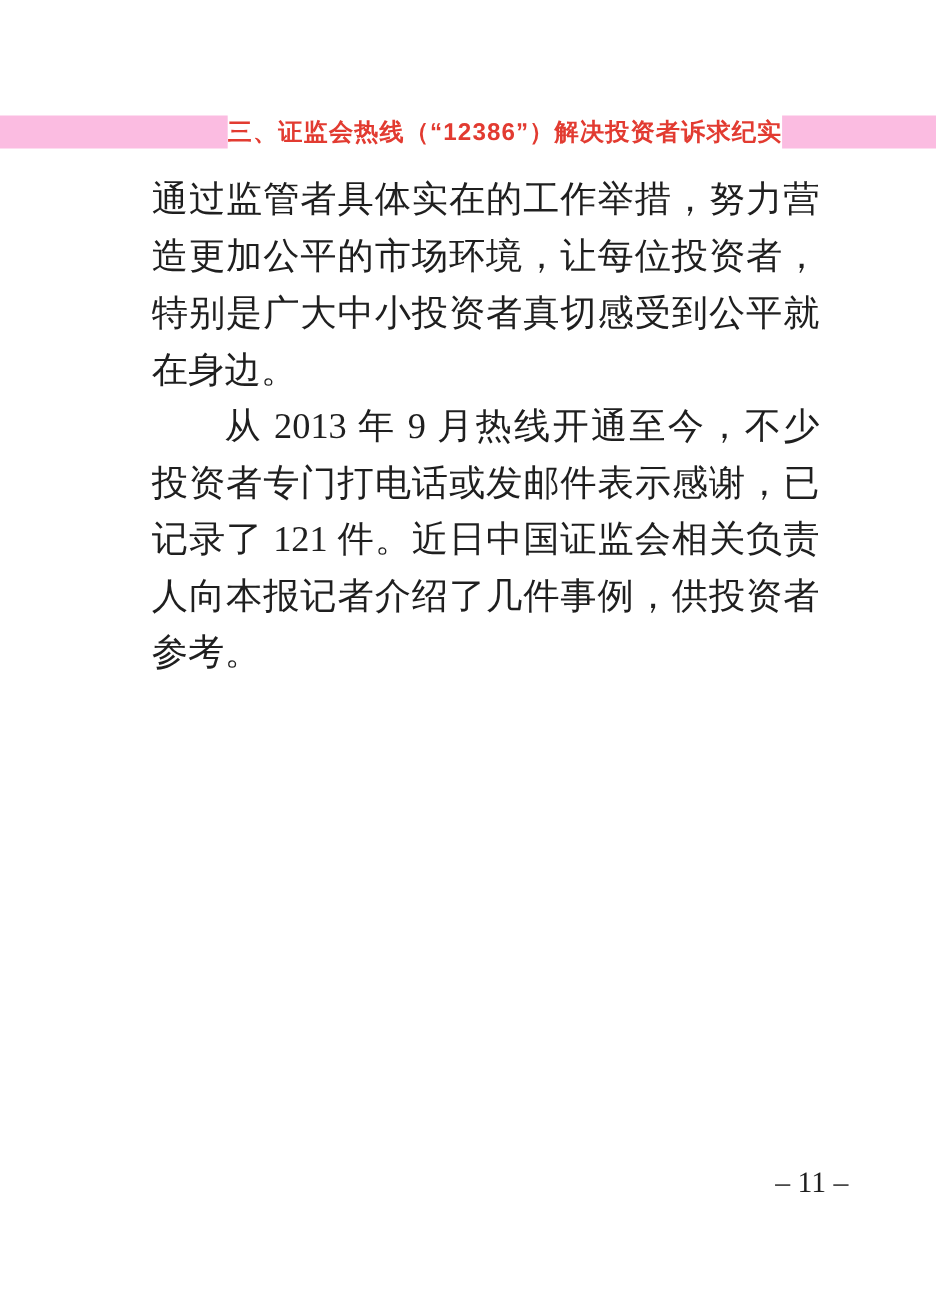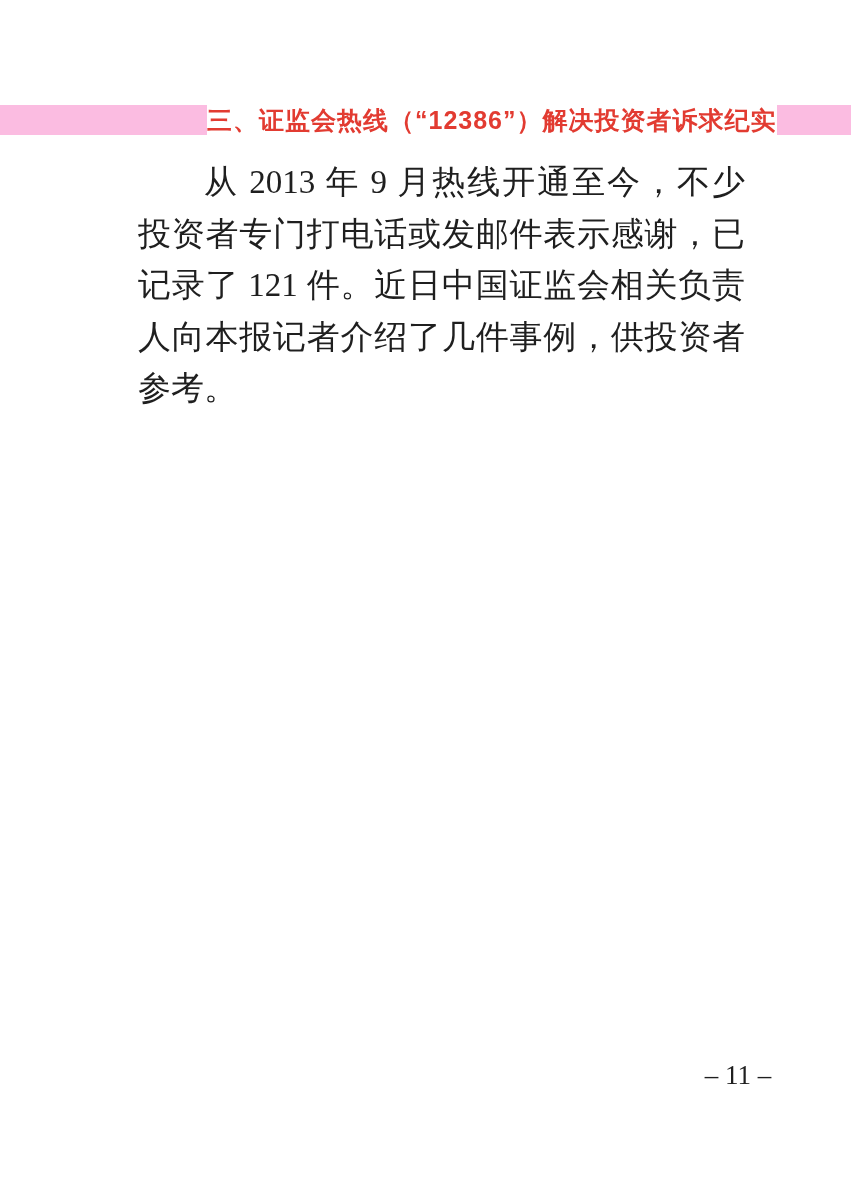--- a/index.html
+++ b/index.html
@@ -32,21 +32,21 @@
     flex: 0 0 auto;
   }
   .band-left  { width: 207px; }
   .band-right { width: 189px; margin-right: 4px; }
   .running-title {
     flex: 1 1 auto;
     text-align: center;
     color: #e23b31;
     font-family: "Liberation Sans", "DejaVu Sans", sans-serif;
     font-weight: bold;
-    font-size: 25px;
+    font-size: 22px;
     line-height: 30px;
     letter-spacing: 1px;
     white-space: nowrap;
   }
 
   
   .content {
     position: absolute;
     top: 157px;
     left: 138px;
@@ -92,18 +92,19 @@
 
 <div class="page">
 
   <div class="running-header">
     <div class="band band-left"></div>
     <div class="running-title">三、证监会热线（“12386”）解决投资者诉求纪实</div>
     <div class="band band-right"></div>
   </div>
 
   <div class="content">
+    <p>通过监管者具体实在的工作举措，努力营造更加公平的市场环境，让每位投资者，特别是广大中小投资者真切感受到公平就在身边。</p>
     <p class="para-indent">从 2013 年 9 月热线开通至今，不少投资者专门打电话或发邮件表示感谢，已记录了 121 件。近日中国证监会相关负责人向本报记者介绍了几件事例，供投资者参考。</p>
   </div>
 
   <div class="page-number">– 11 –</div>
 
 </div>
 
 </body></html>

